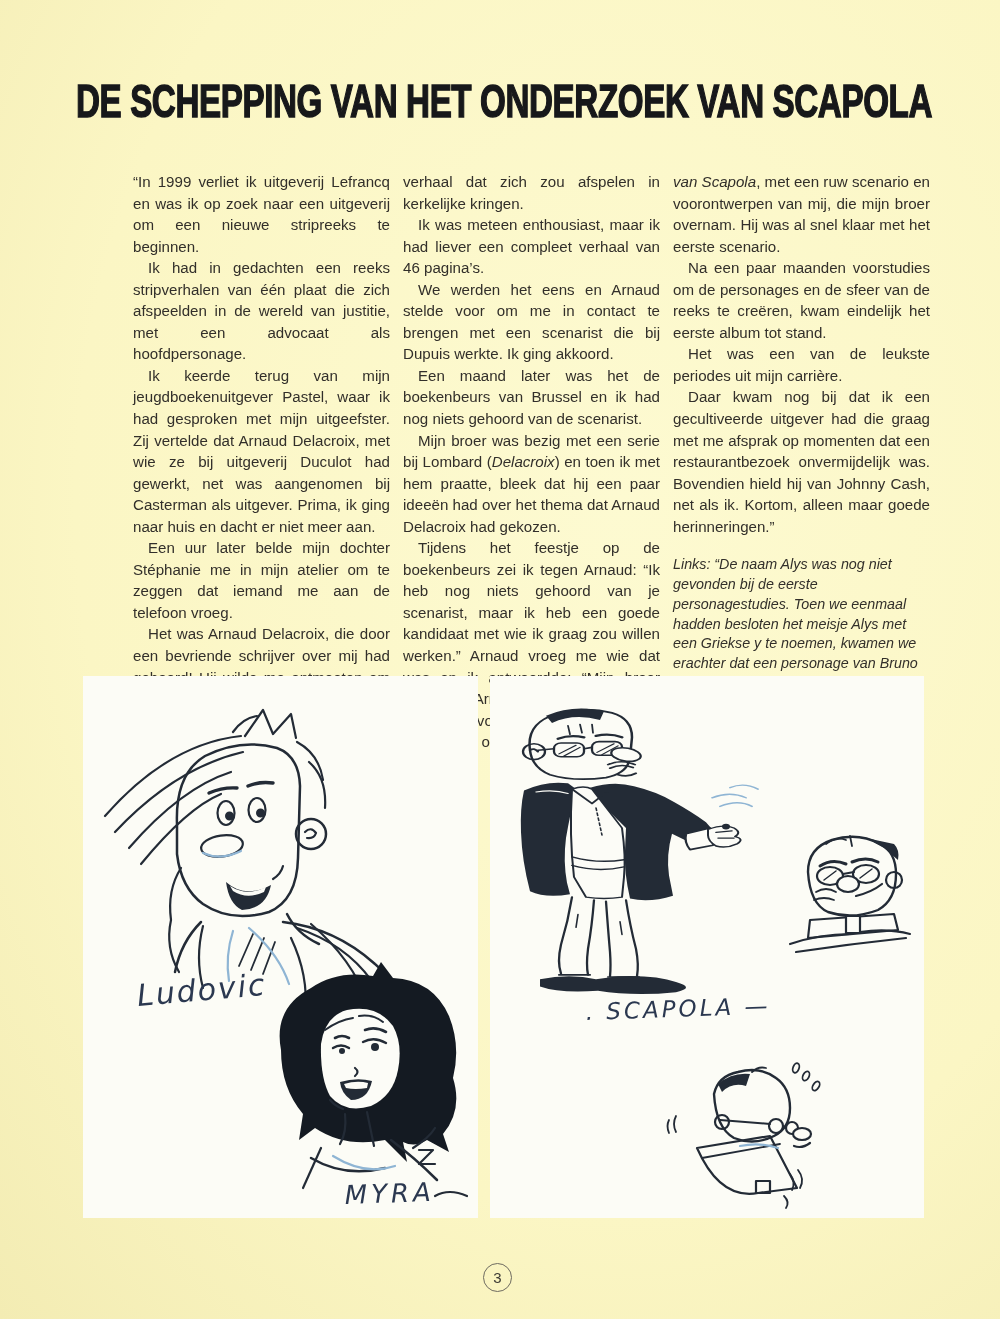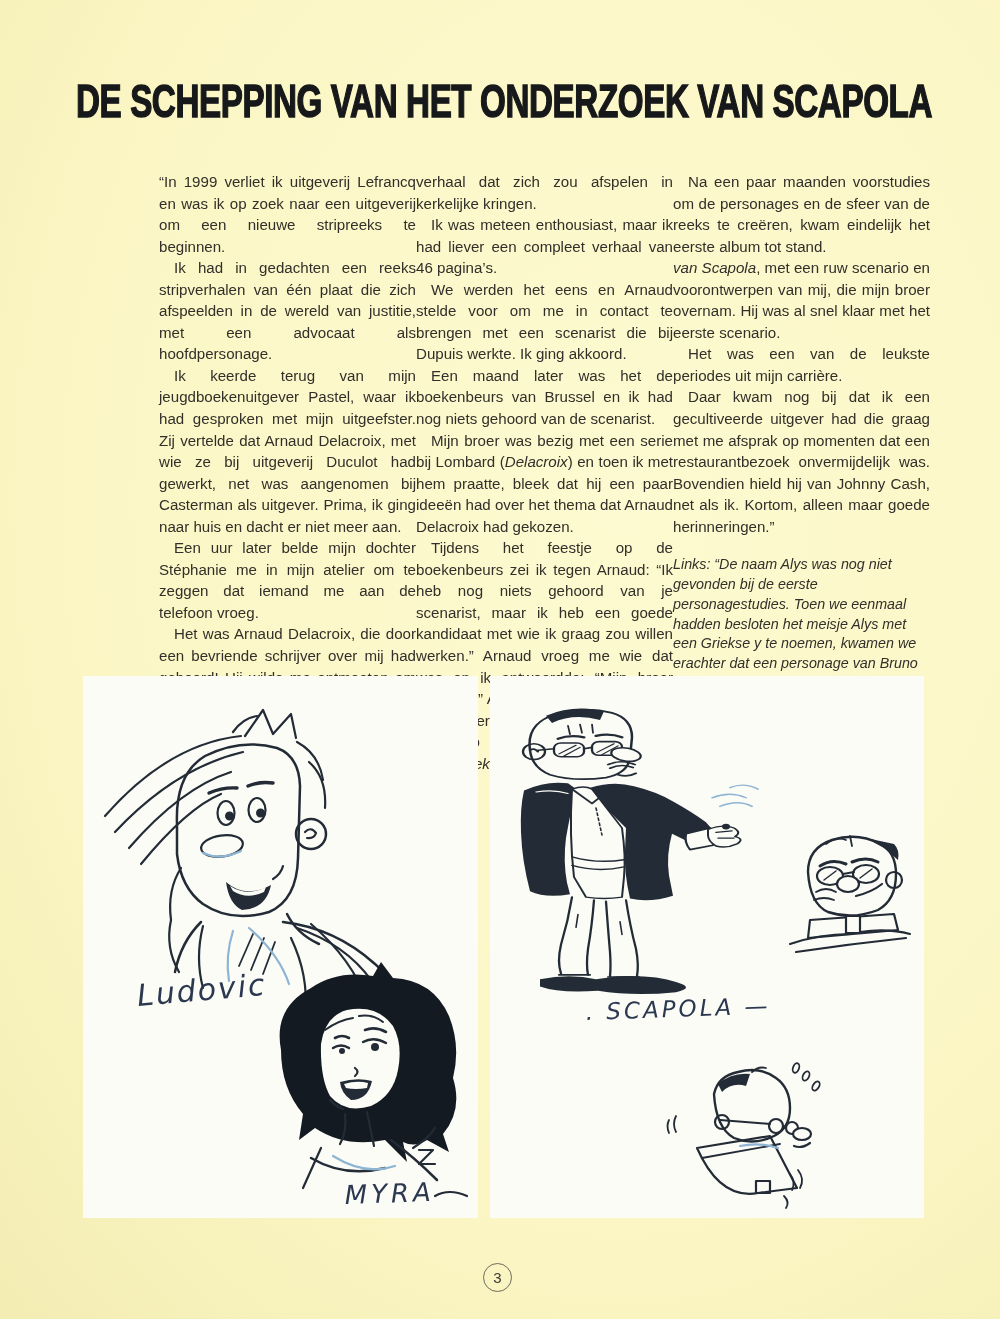--- a/index.html
+++ b/index.html
@@ -14,21 +14,21 @@
   }
   .title{
     position:absolute;left:76px;top:76px;margin:0;
     font-size:42px;font-weight:700;color:var(--ink-title);
     white-space:nowrap;letter-spacing:-0.5px;
     transform:scaleX(0.79) scaleY(1.08);transform-origin:left top;
     -webkit-text-stroke:1.3px var(--ink-title);
   }
   .columns{
     position:absolute;left:133px;top:171px;width:797px;
-    display:flex;justify-content:flex-end;
+    display:flex;gap:13px;
   }
   .col{width:257px;color:var(--text);font-size:15.1px;line-height:21.55px;}
   .para{margin:0;text-align:justify;hyphens:auto;-webkit-hyphens:auto;}
   .para.indent{text-indent:15px;}
   .para.right{text-align:right;}
   .para.caption{
     font-style:italic;text-align:left;font-size:14.3px;line-height:19.8px;
     margin-top:18px;color:var(--text);
   }
   .it{font-style:italic;}
@@ -63,22 +63,22 @@
     <div class="col">
         <p class="para"><span>verhaal dat zich zou afspelen in kerkelijke kringen.</span></p>
         <p class="para indent"><span>Ik was meteen enthousiast, maar ik had liever een compleet verhaal van 46 pagina’s.</span></p>
         <p class="para indent"><span>We werden het eens en Arnaud stelde voor om me in contact te brengen met een scenarist die bij Dupuis werkte. Ik ging akkoord.</span></p>
         <p class="para indent"><span>Een maand later was het de boekenbeurs van Brussel en ik had nog niets gehoord van de scenarist.</span></p>
         <p class="para indent"><span>Mijn broer was bezig met een serie bij Lombard (</span><span class="it">Delacroix</span><span>) en toen ik met hem praatte, bleek dat hij een paar ideeën had over het thema dat Arnaud Delacroix had gekozen.</span></p>
         <p class="para indent"><span>Tijdens het feestje op de boekenbeurs zei ik tegen Arnaud: “Ik heb nog niets gehoord van je scenarist, maar ik heb een goede kandidaat met wie ik graag zou willen werken.” Arnaud vroeg me wie dat was en ik antwoordde: “Mijn broer Georges.” Arnaud zei: “Oké, geweldig, laten we ervoor gaan!”</span></p>
         <p class="para indent"><span>En zo ontstond de reeks </span><span class="it">Het Onderzoek</span></p>
       </div>
     <div class="col">
+        <p class="para"><span class="it">van Scapola</span><span>, met een ruw scenario en voorontwerpen van mij, die mijn broer overnam. Hij was al snel klaar met het eerste scenario.</span></p>
         <p class="para indent"><span>Na een paar maanden voorstudies om de personages en de sfeer van de reeks te creëren, kwam eindelijk het eerste album tot stand.</span></p>
-        <p class="para"><span class="it">van Scapola</span><span>, met een ruw scenario en voorontwerpen van mij, die mijn broer overnam. Hij was al snel klaar met het eerste scenario.</span></p>
         <p class="para indent"><span>Het was een van de leukste periodes uit mijn carrière.</span></p>
         <p class="para indent"><span>Daar kwam nog bij dat ik een gecultiveerde uitgever had die graag met me afsprak op momenten dat een restaurantbezoek onvermijdelijk was. Bovendien hield hij van Johnny Cash, net als ik. Kortom, alleen maar goede herinneringen.”</span></p>
         <p class="para caption"><span>Links: “De naam Alys was nog niet gevonden bij de eerste personagestudies. Toen we eenmaal hadden besloten het meisje Alys met een Griekse y te noemen, kwamen we erachter dat een personage van Bruno Di Sano dezelfde naam had. We hebben de naam toch behouden omdat we die zo mooi vonden!”</span></p>
         <p class="para caption"><span>Rechts: Eerste personagestudies van kardinaal Scapola.</span></p>
       </div>
   </div>
 
   <div class="panel left">
     <svg width="395" height="542" viewBox="0 0 395 542">
       <g stroke="#232B36" stroke-width="2.2" fill="none" stroke-linecap="round" stroke-linejoin="round">

